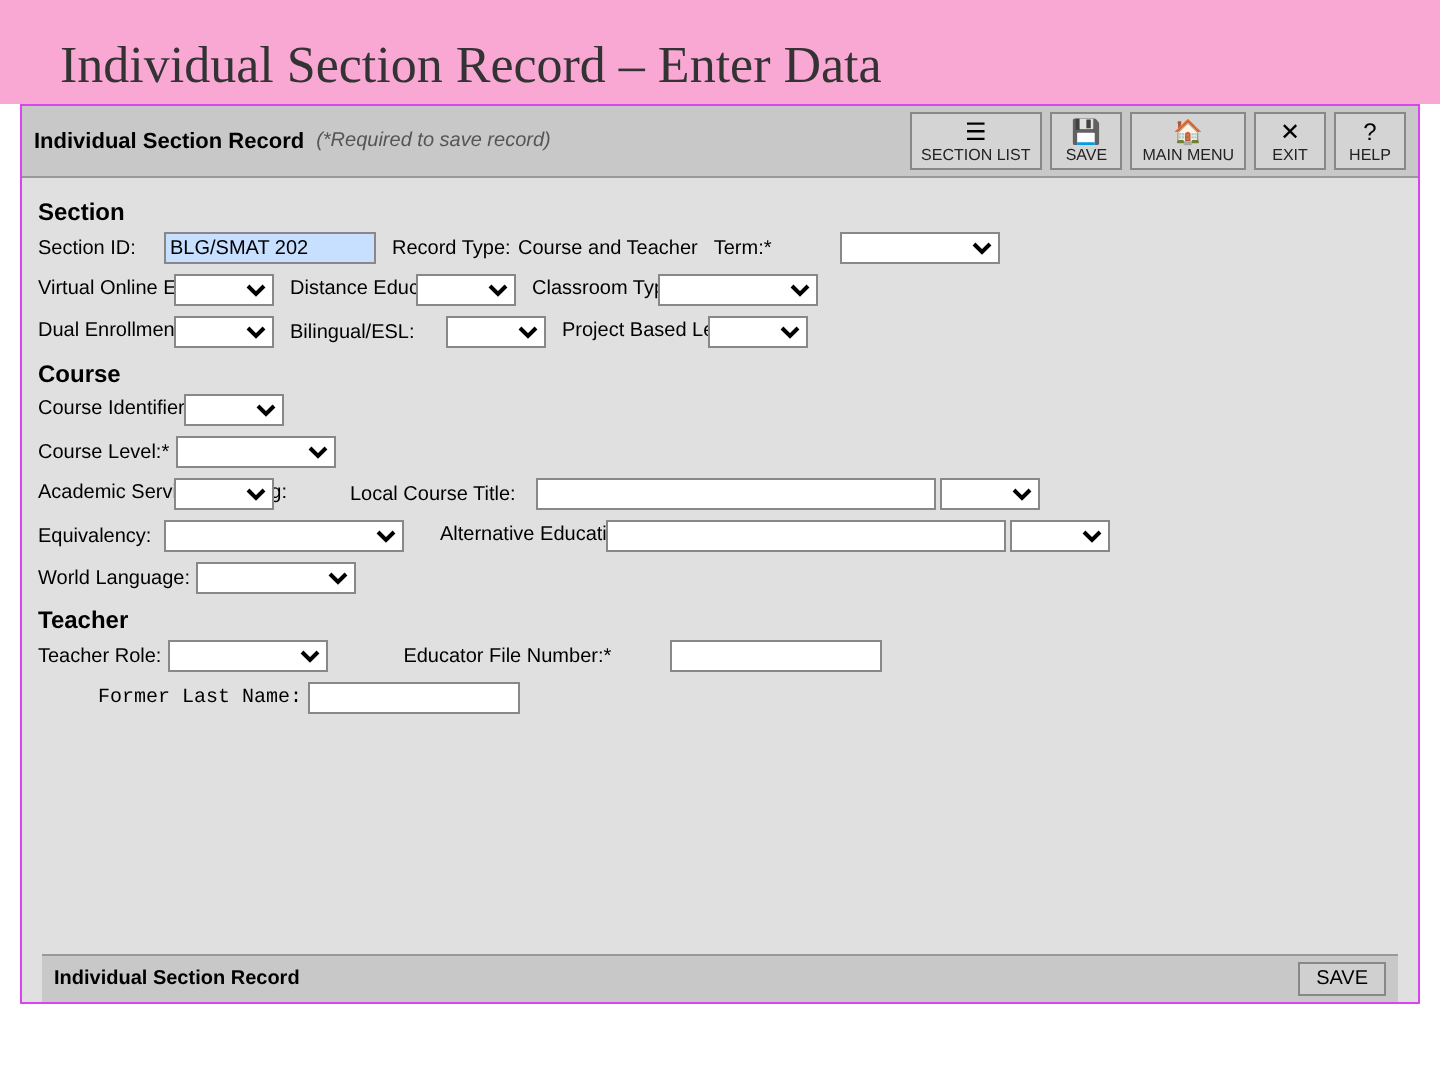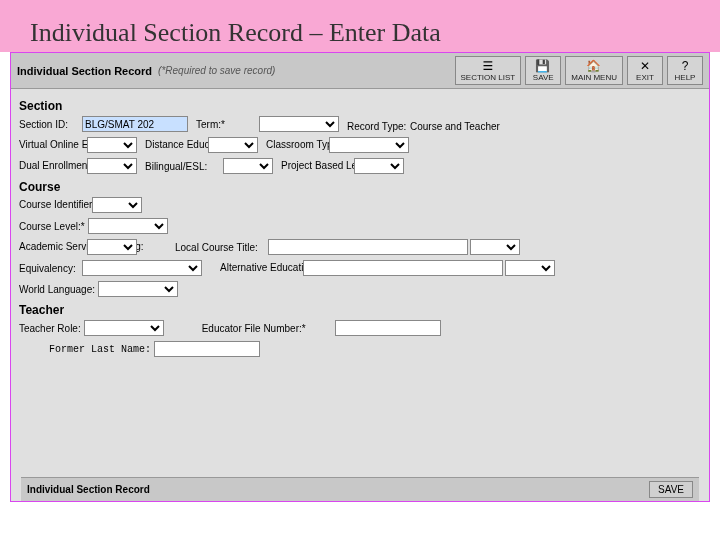--- a/index.html
+++ b/index.html
@@ -94,21 +94,21 @@
       font-weight: bold;
       font-size: 12px;
       color: #000;
       margin: 6px 0 3px 0;
       border-bottom: none;
     }
 
     
     .form-row {
       display: flex;
-      align-items: flex-end;
+      align-items: center;
       margin-bottom: 3px;
       flex-wrap: wrap;
     }
 
     .field-group {
       display: flex;
       align-items: center;
       margin-right: 8px;
       margin-bottom: 2px;
     }
@@ -224,26 +224,26 @@
   <div class="form-area">
 
     <div class="section-header">Section</div>
 
     <div class="form-row">
       <div class="field-group">
         <span class="field-label">Section ID:</span>
         <input type="text" class="medium prefilled" value="BLG/SMAT 202" style="">
       </div>
       <div class="field-group">
-        <span class="field-label">Term:*</span>
-        <select class="medium"><option></option></select>
-      </div>
-      <div class="field-group">
         <span class="field-label">Record Type:</span>
         <span class="static-text">Course and Teacher</span>
+      </div>
+      <div class="field-group">
+        <span class="field-label">Term:*</span>
+        <select class="medium"><option></option></select>
       </div>
     </div>
 
     <div class="form-row">
       <div class="field-group">
         <span class="field-label field-label-multiline" style="max-width:65px;">Virtual Online Education:</span>
         <select class="small"><option></option></select>
       </div>
       <div class="field-group">
         <span class="field-label field-label-multiline" style="max-width:60px;">Distance Education:</span>

